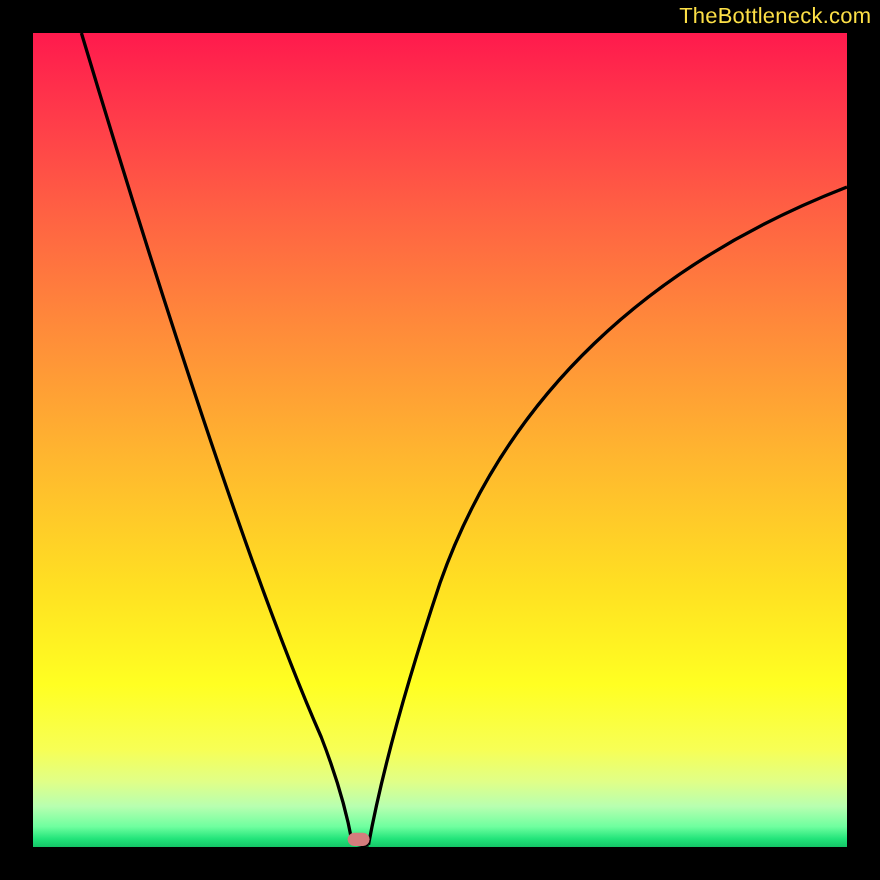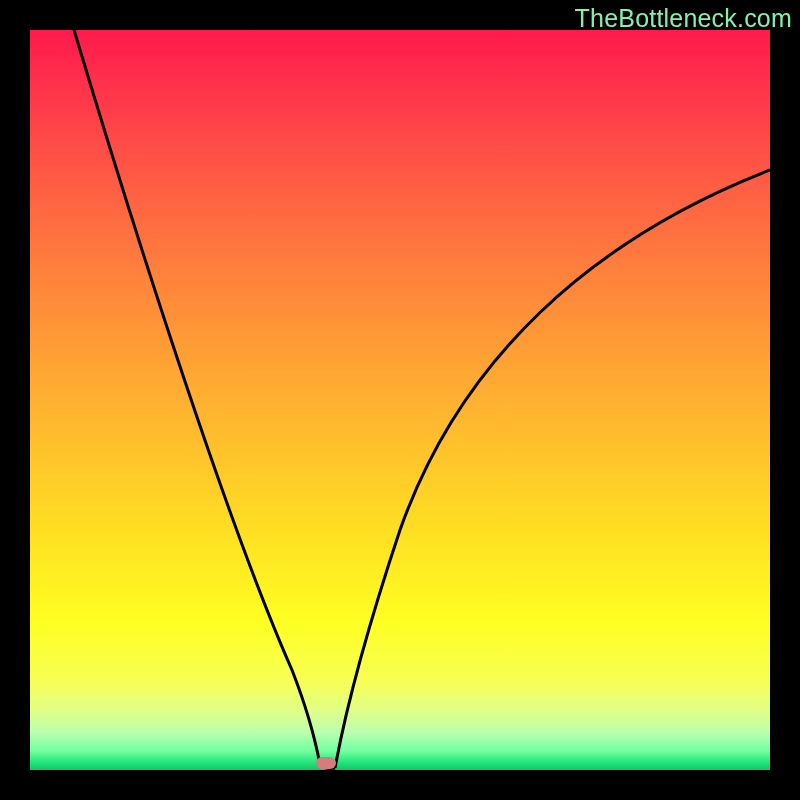--- a/index.html
+++ b/index.html
@@ -44,22 +44,22 @@
     position: absolute;
     left: 0;
     top: 0;
     width: 740px;
     height: 740px;
   }
   .watermark {
     position: absolute;
     top: 4px;
     right: 8px;
-    color: #86efac;
-    font-size: 25px;
+    color: #fde047;
+    font-size: 20px;
     letter-spacing: 0.2px;
     user-select: none;
   }
   .marker {
     position: absolute;
     width: 20px;
     height: 12px;
     background: #d47d7d;
     border-radius: 6px;
   }

